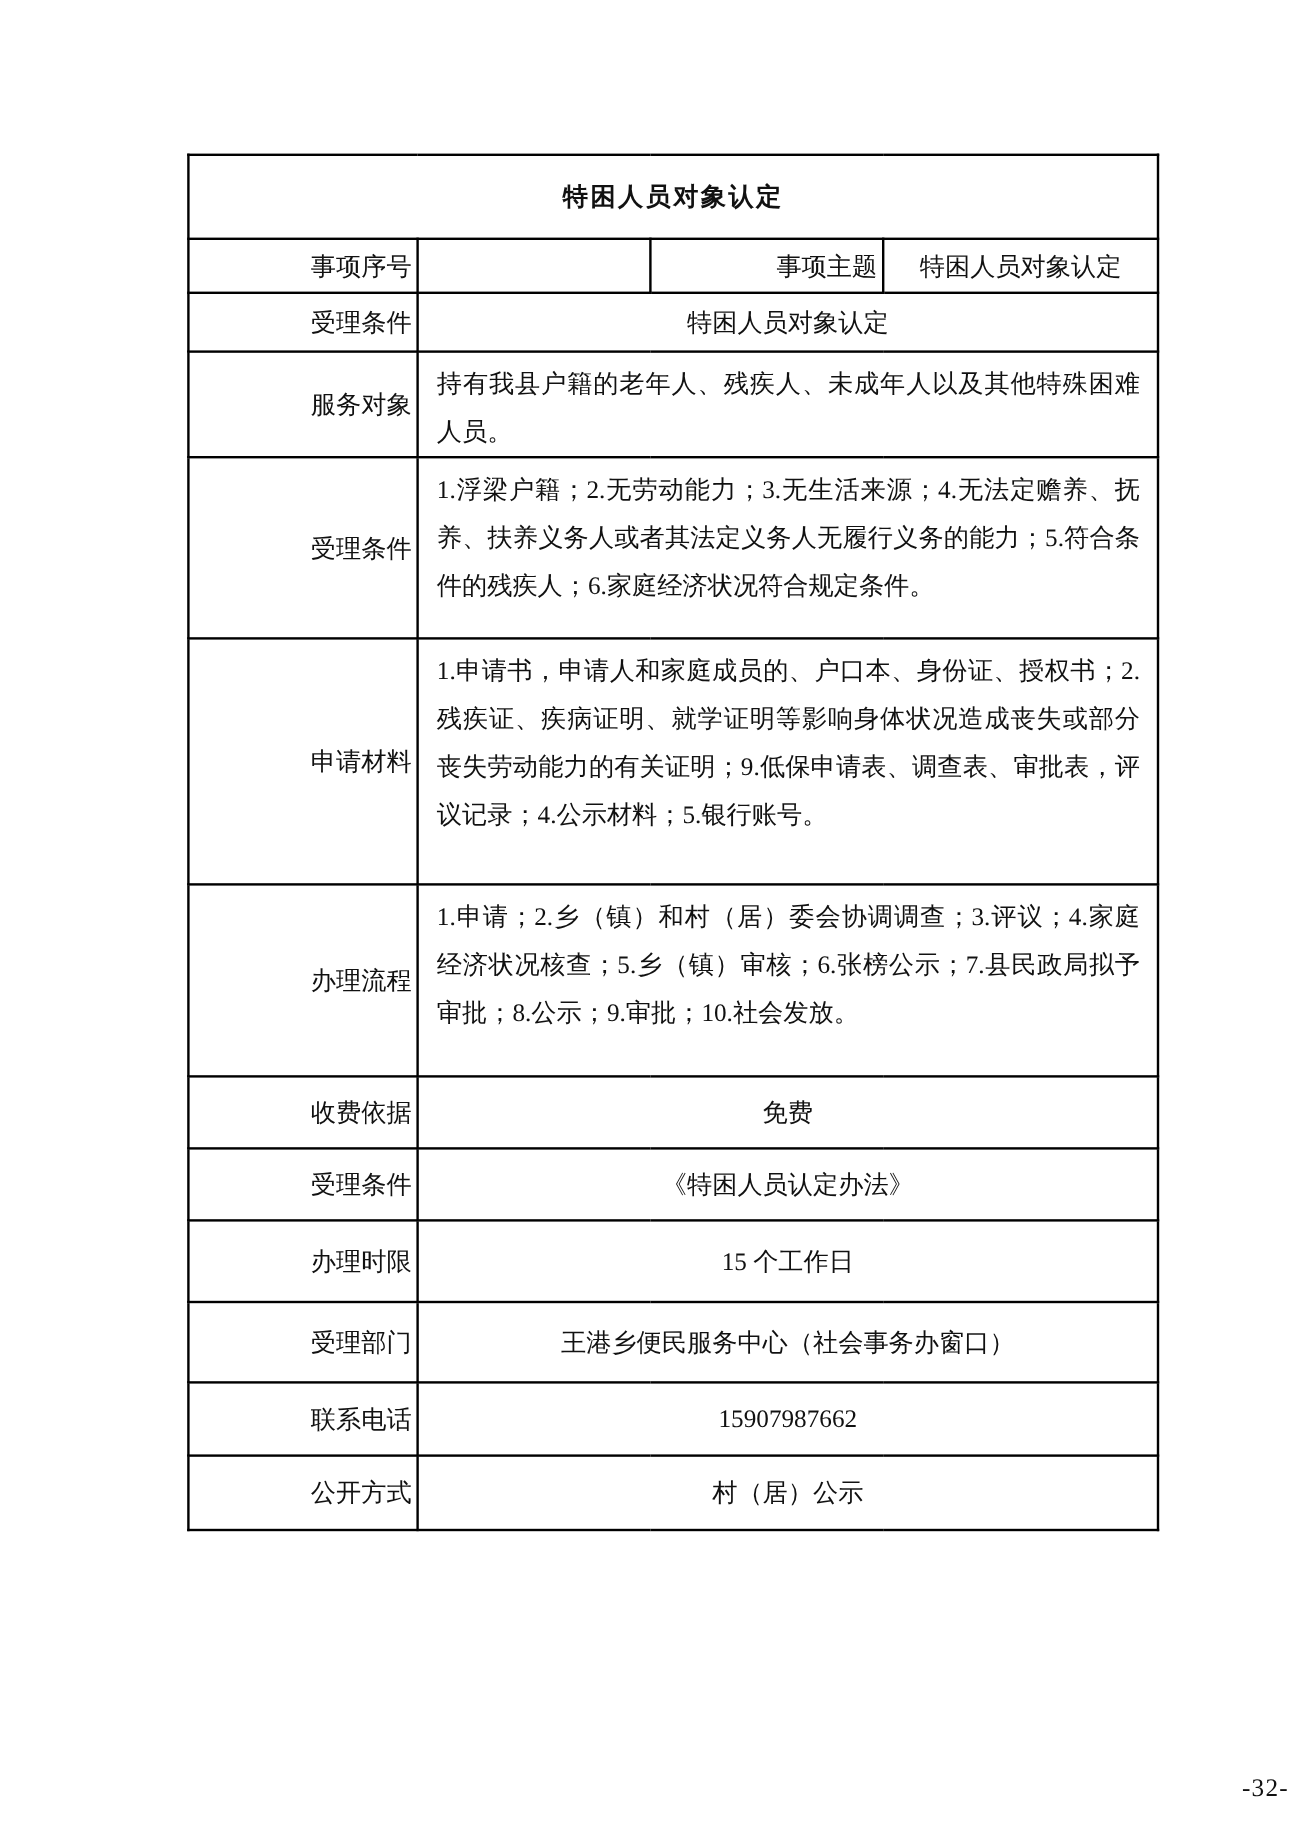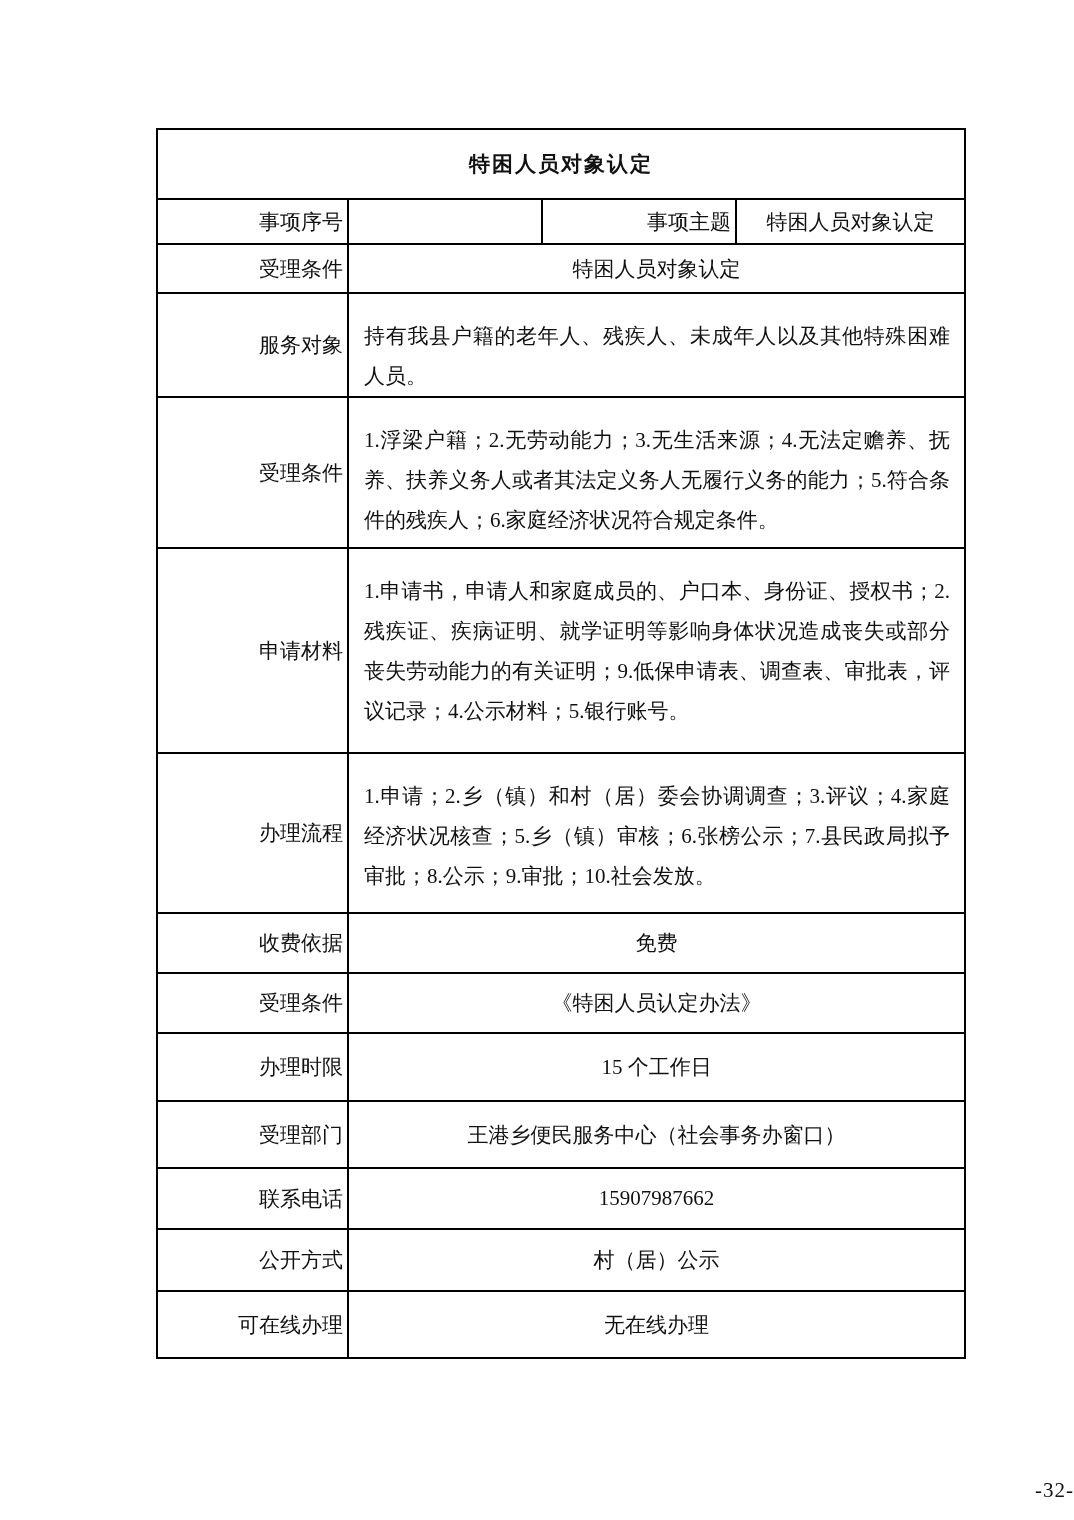--- a/index.html
+++ b/index.html
@@ -43,21 +43,21 @@
   }
   td.value-center {
     text-align: center;
     vertical-align: middle;
     padding: 0 6px;
   }
   td.value-text {
     text-align: justify;
     vertical-align: top;
     line-height: 40px;
-    padding: 22px 14px 0 15px;
+    padding: 6px 14px 0 15px;
     border-radius: 17px;
   }
   .page-number {
     position: absolute;
     top: 1478px;
     left: 0;
     width: 1074px;
     text-align: right;
     font-size: 21px;
     letter-spacing: 1px;
@@ -137,21 +137,17 @@
     <tr style="height:61px">
       <td class="label">联系电话</td>
       <td class="value-center" colspan="3">15907987662</td>
     </tr>
 
     <tr style="height:62px">
       <td class="label">公开方式</td>
       <td class="value-center" colspan="3">村（居）公示</td>
     </tr>
 
-    <tr style="height:67px">
-      <td class="label">可在线办理</td>
-      <td class="value-center" colspan="3">无在线办理</td>
-    </tr>
   </tbody>
     </table>
 
   <div class="page-number">-32-</div>
 </div>
 
 </body></html>

